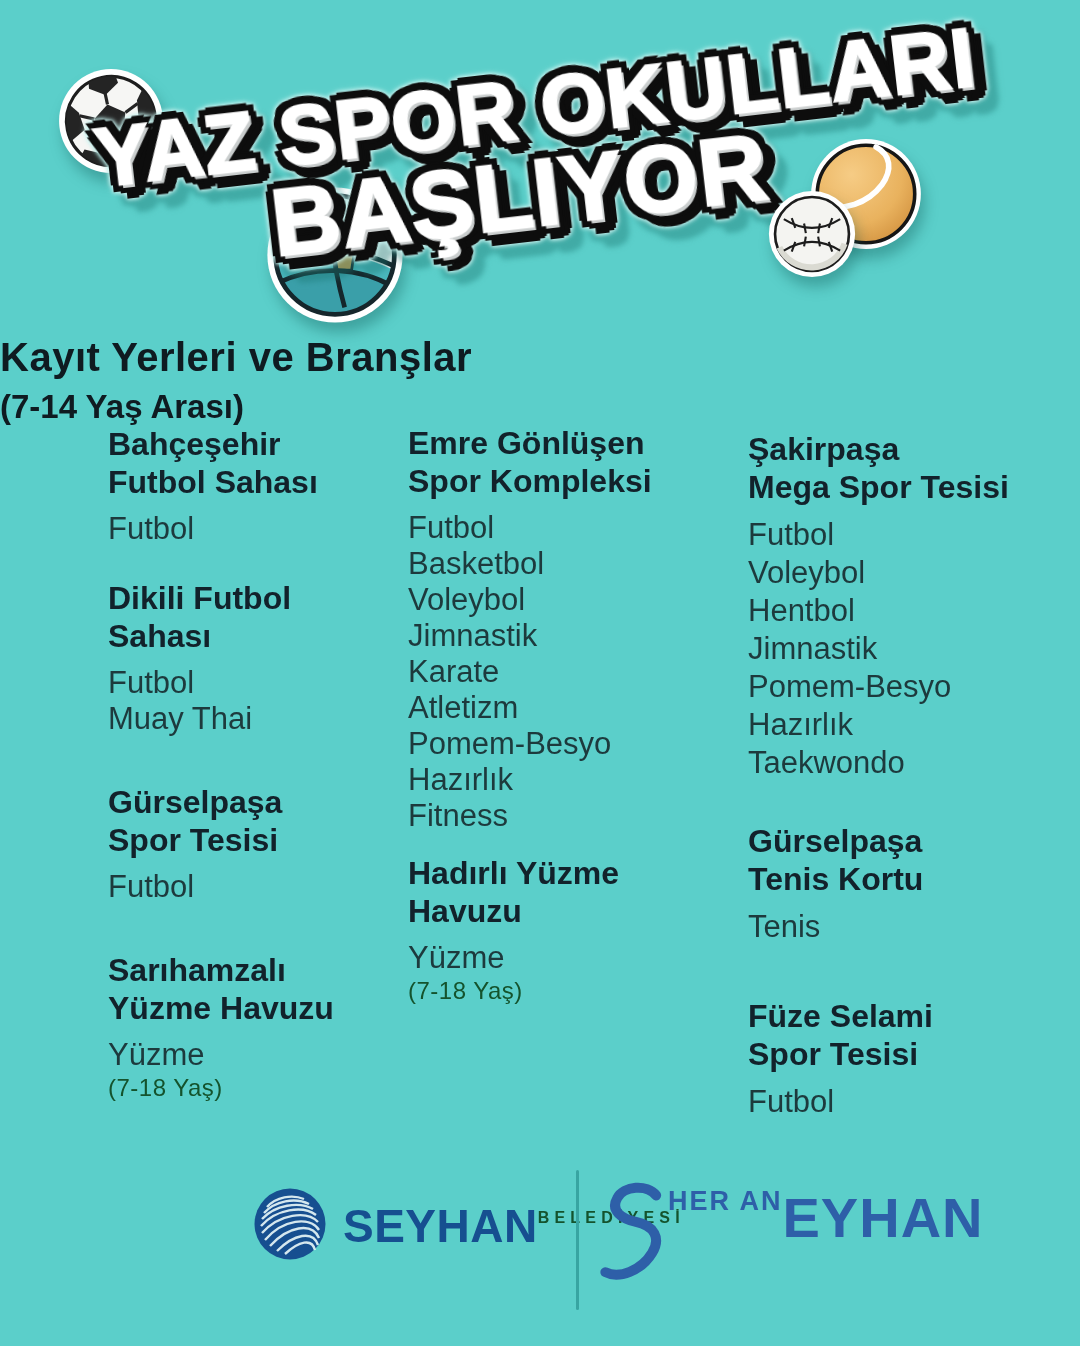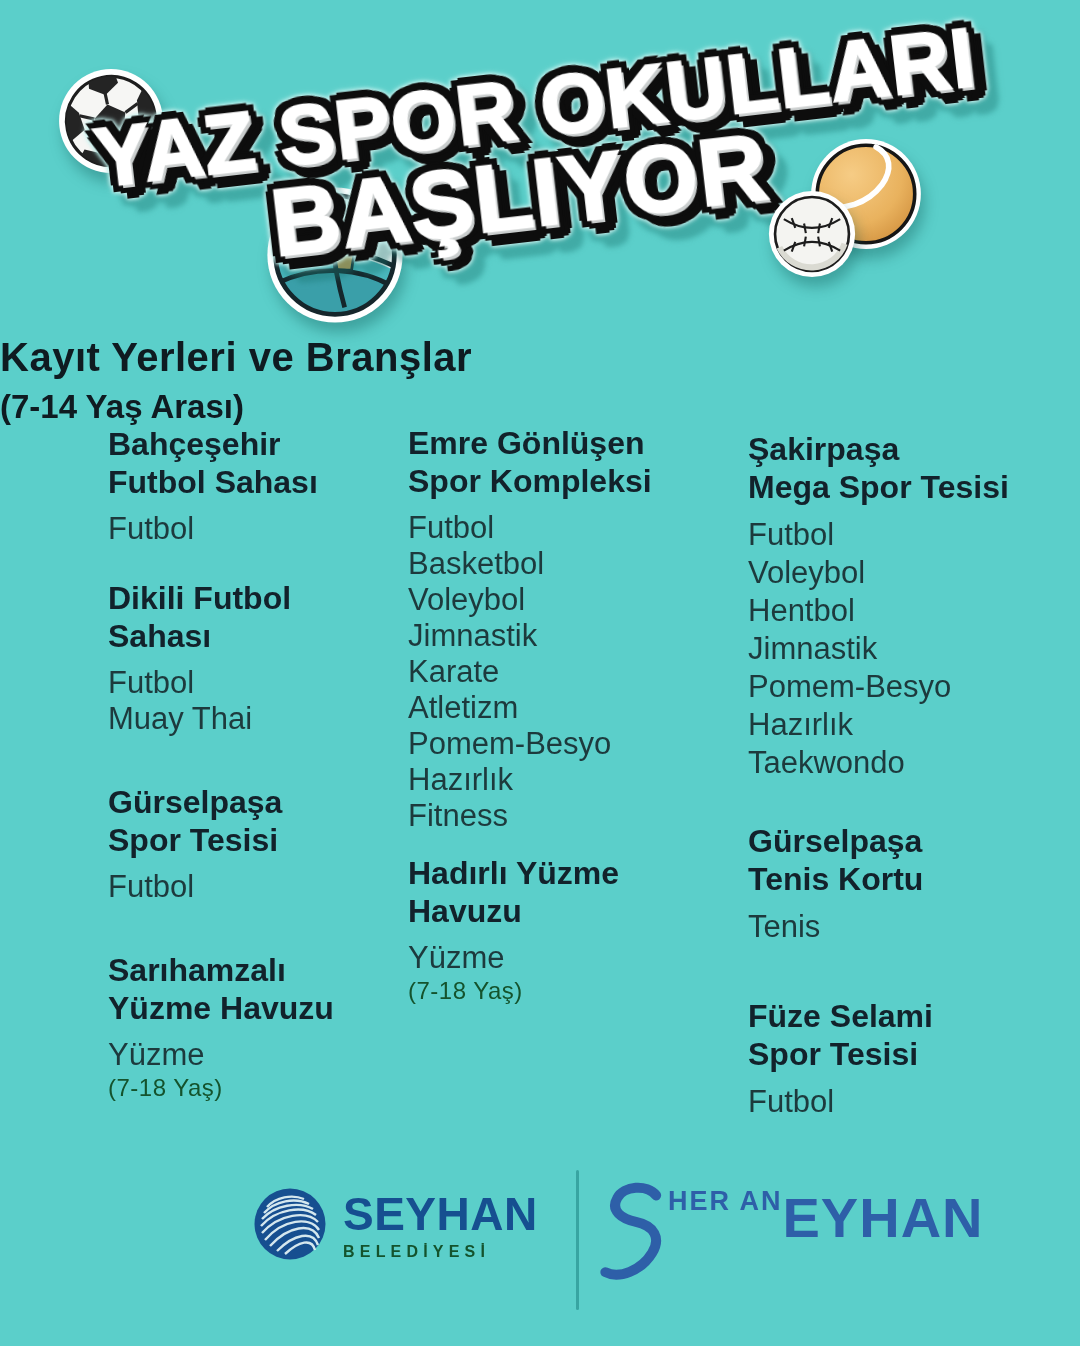--- a/index.html
+++ b/index.html
@@ -47,21 +47,21 @@
   .loc-name{margin:0;font-size:32px;font-weight:bold;color:#12222b;}
   .nl{display:block;line-height:38px;white-space:nowrap;}
   .branches{margin-top:10px;}
   .branch{margin:0;}
   .bl{display:block;font-size:31px;line-height:36px;color:#1d3a3d;white-space:nowrap;}
   .col3 .bl{line-height:38px;}
   .branch-note{display:block;font-size:24px;line-height:30px;color:#14532d;letter-spacing:0.5px;}
   
   .footer{position:absolute;left:0;top:0;width:100%;height:100%;z-index:2;}
   .f-left{position:absolute;left:254px;top:1188px;display:flex;align-items:center;gap:17px;}
-  .muni-text{display:flex;flex-direction:column;}
+  .muni-text{display:flex;flex-direction:row;}
   .muni-name{font-size:46px;font-weight:bold;color:#164f90;line-height:1;letter-spacing:0.5px;}
   .muni-sub{font-size:16px;font-weight:bold;color:#14532d;letter-spacing:5.2px;margin-top:6px;}
   .f-divider{position:absolute;left:576px;top:1170px;width:3px;height:140px;background:#38a5a2;border-radius:2px;}
   .f-right{position:absolute;left:596px;top:1178px;display:flex;align-items:flex-start;}
   .script-s{margin-top:4px;transform:rotate(-4deg);}
   .slogan-stack{display:flex;flex-direction:row;margin-left:-6px;margin-top:10px;}
   .slogan-top{font-size:27px;font-weight:bold;color:#2e5fa8;letter-spacing:2px;line-height:1;}
   .slogan-bottom{font-size:56px;font-weight:bold;color:#2e5fa8;letter-spacing:1px;line-height:1;margin-top:2px;}
 </style>
 </head>

